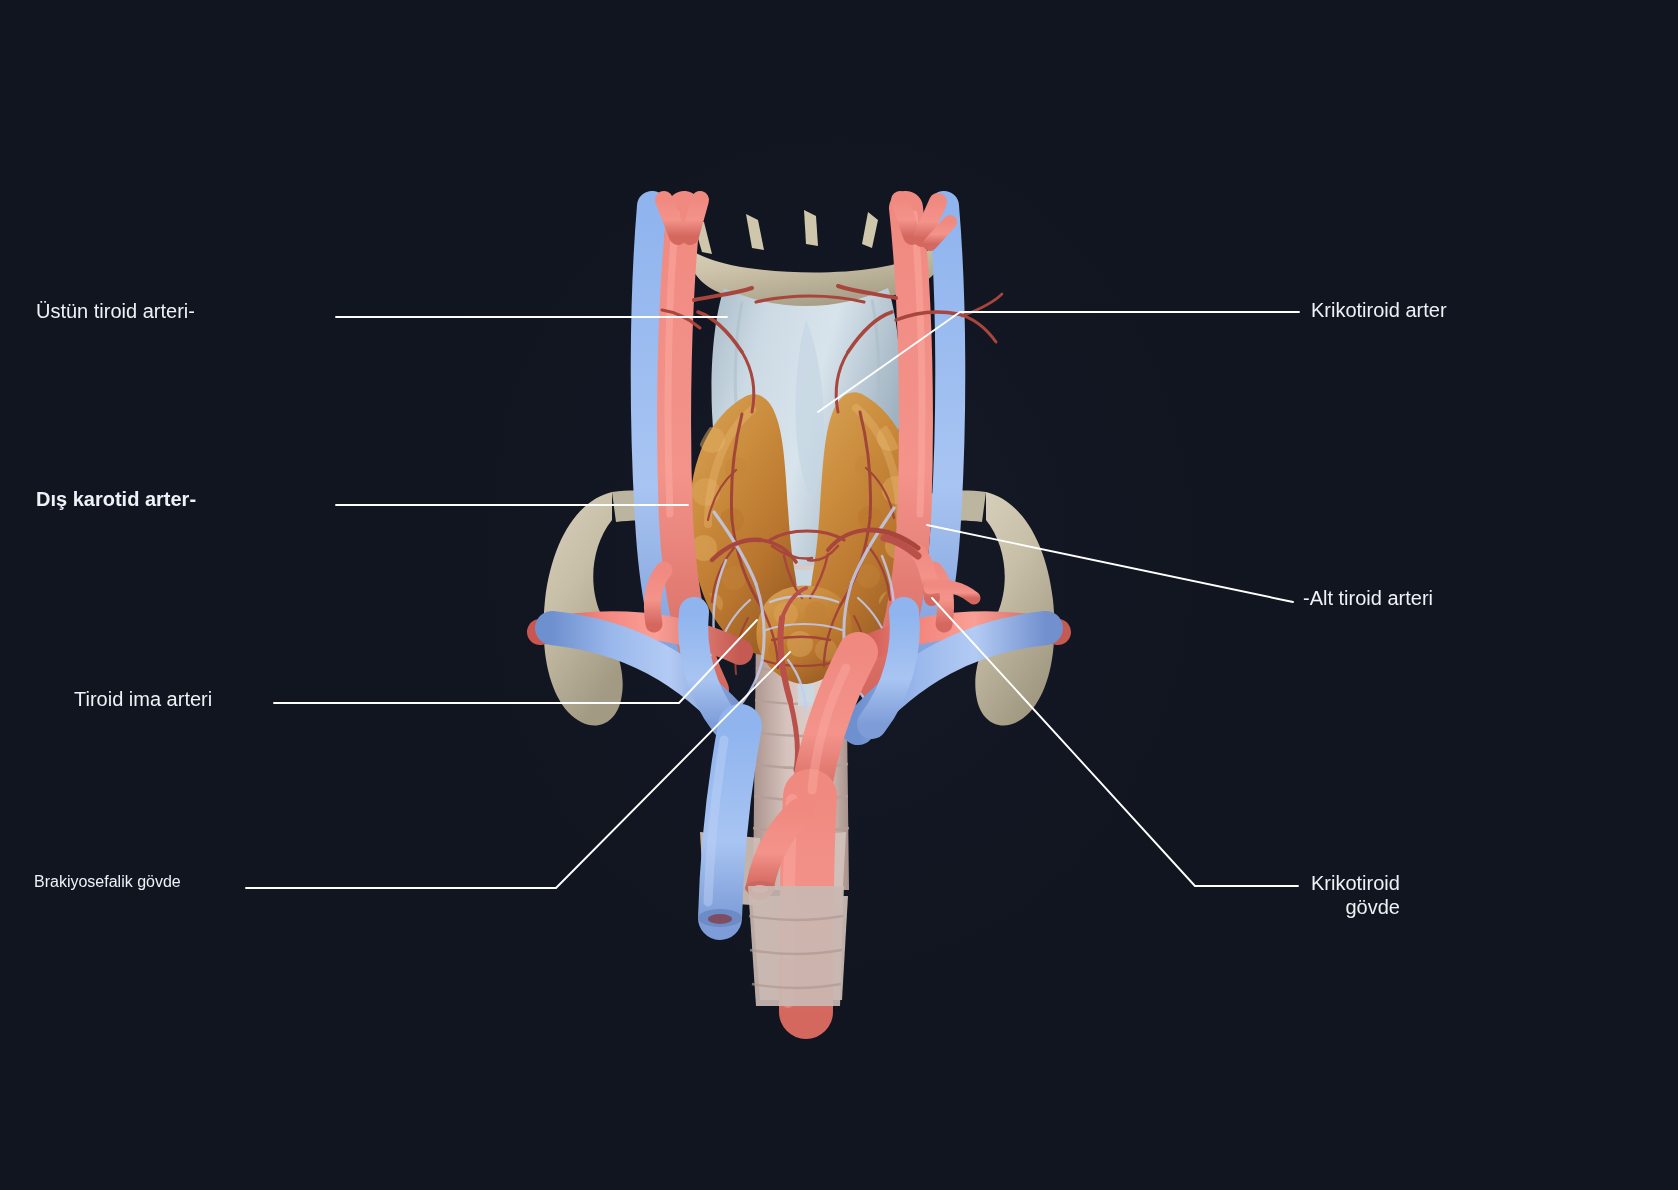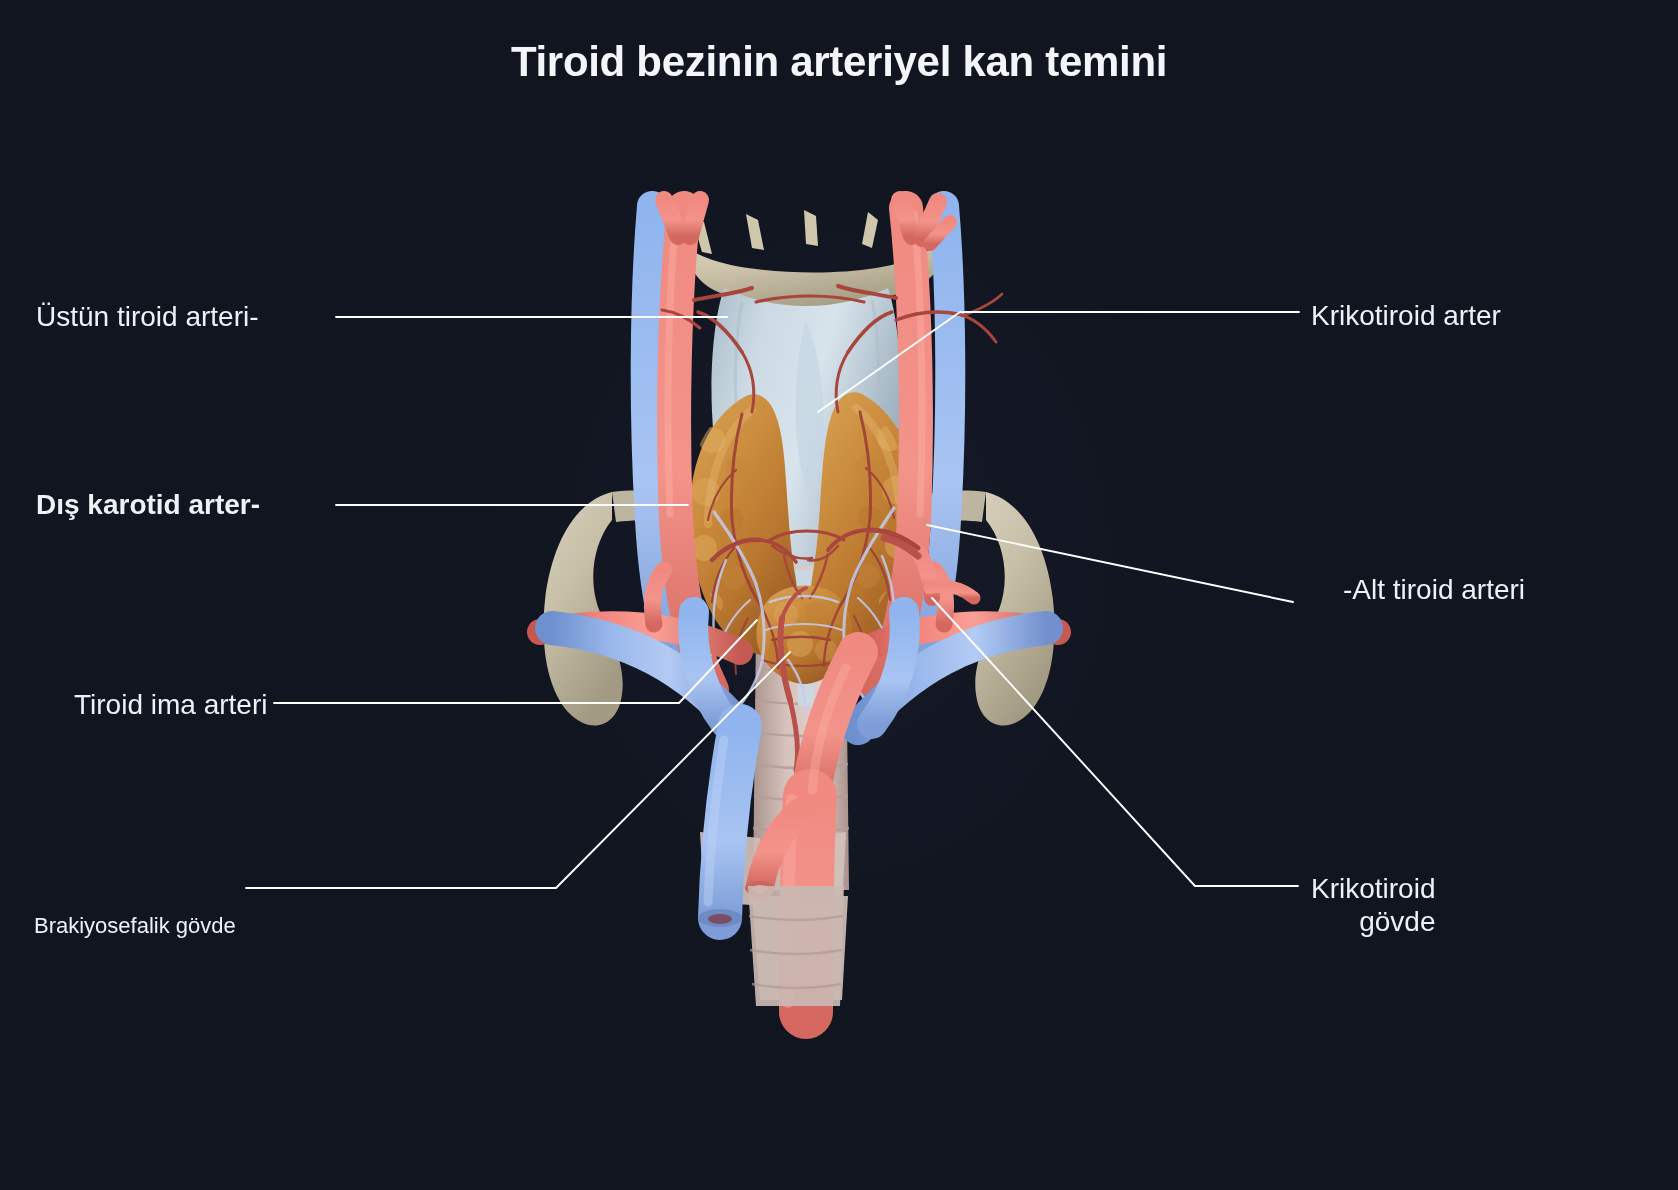--- a/index.html
+++ b/index.html
@@ -31,30 +31,29 @@
     color: #f3f5f8;
     font-size: 42px;
     font-weight: 700;
     letter-spacing: -0.3px;
     font-family: "Liberation Sans", sans-serif;
     user-select: none;
   }
   .label {
     position: absolute;
     color: #eef1f5;
-    font-size: 28px;
+    font-size: 20px;
     font-weight: 400;
     line-height: 1.18;
     white-space: pre-line;
     font-family: "Liberation Sans", sans-serif;
     user-select: none;
   }
   .label.small {
-    font-size: 22px;
-    margin-top: 40px;
+    font-size: 16px;
   }
   .label.right {
     text-align: right;
   }
   #art {
     position: absolute;
     left: 0; top: 0;
     width: 1678px;
     height: 1190px;
     pointer-events: none;
@@ -65,21 +64,20 @@
     width: 1678px;
     height: 1190px;
     pointer-events: none;
   }
 </style>
 </head>
 <body style="background: rgb(17, 21, 32);">
 
 <div id="stage" style="background: rgb(17, 21, 32);">
 
-  <div id="title">Tiroid bezinin arteriyel kan temini</div>
 
   <svg id="art" viewBox="0 0 1678 1190">
     <defs>
       <linearGradient id="gArtery" x1="0" y1="0" x2="1" y2="0">
         <stop offset="0%" stop-color="#c9574f"></stop>
         <stop offset="30%" stop-color="#f3857c"></stop>
         <stop offset="58%" stop-color="#fa9f96"></stop>
         <stop offset="100%" stop-color="#c45a51"></stop>
       </linearGradient>
       <linearGradient id="gArteryV" x1="0" y1="0" x2="0" y2="1">
@@ -401,18 +399,18 @@
   <div class="label" style="left:36px; top:300px;">Üstün tiroid arteri-</div>
 
   <div class="label" style="left:36px; top:488px;font-weight:bold;">Dış karotid arter-</div>
 
   <div class="label" style="left:38px; top:688px;margin-left:36px;">Tiroid ima arteri</div>
 
   <div class="label small" style="left:34px; top:873px;">Brakiyosefalik gövde</div>
 
   <div class="label right" style="left:1311px; top:299px;">Krikotiroid arter</div>
 
-  <div class="label right" style="left:1303px; top:573px;margin-left:40px;">-Alt tiroid arteri</div>
+  <div class="label right" style="left:1303px; top:587px;">-Alt tiroid arteri</div>
 
   <div class="label right" style="left:1311px; top:872px;">Krikotiroid
 gövde</div>
 
 </div>
 
 </body></html>

